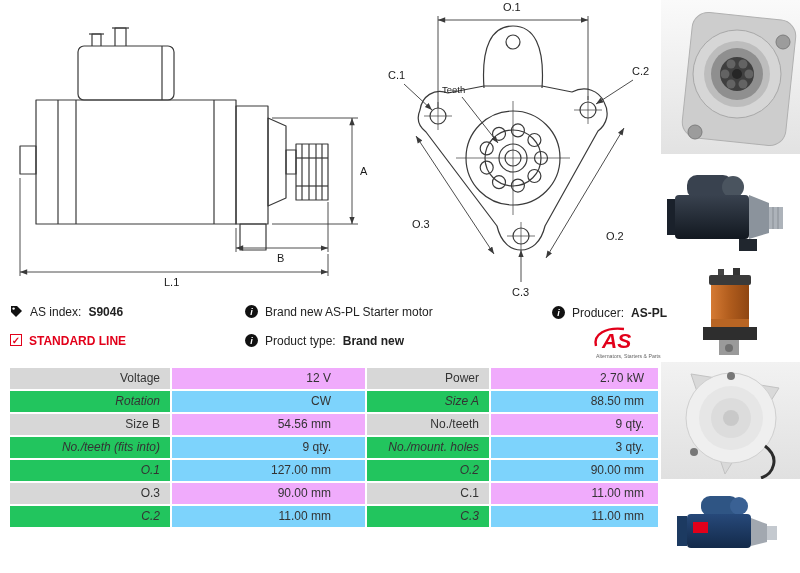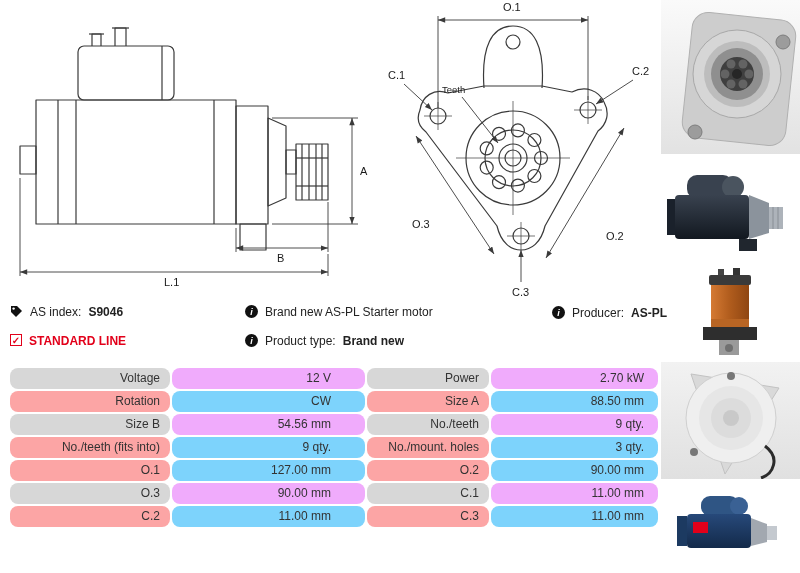--- a/index.html
+++ b/index.html
@@ -37,23 +37,23 @@
                 display:inline-flex; align-items:center; justify-content:center;
                 font-size:10px; font-weight:bold; color:var(--accent); flex:0 0 12px; }
   .check-icon::after { content:"\2713"; }
   .tag-icon { display:inline-flex; flex:0 0 13px; }
 
   .logo-red { fill:var(--accent); }
 
   
   .spec-table { position:absolute; left:8px; top:366px; width:652px; table-layout:fixed;
                 border-collapse:separate; border-spacing:2px; font-size:12px; color:#333; }
-  .spec-table td { padding:3px 10px; text-align:right; vertical-align:middle; line-height:1.25;border-radius:8px; }
+  .spec-table td { padding:3px 10px; text-align:right; vertical-align:middle; line-height:1.25; }
   td.lbl { background:#d7d7d7; }
-  tr.even td.lbl { background:#fca5a5; }
+  tr.even td.lbl { background:#22c55e;font-style:italic; }
   tr.odd  td.val { background:#f0abfc; }
   tr.even td.val { background:#7dd3fc; }
   td.v1 { padding-right:34px; }
   td.v2 { padding-right:14px; }
 </style>
 </head>
 <body>
 
 <div class="page">
 
@@ -305,20 +305,27 @@
     <span class="info-icon"></span>
     <span>Brand new AS-PL Starter motor</span>
   </div>
 
   <div class="info-item i-producer">
     <span class="info-icon"></span>
     <span>Producer:</span>
     <b>AS-PL</b>
   </div>
 
+  <div class="info-item i-logo">
+    <svg width="72" height="36" viewBox="0 0 72 36">
+      <path d="M6,20 C3,8 16,1 34,3" stroke="#e2001a" stroke-width="2.4" fill="none"></path>
+      <text x="12" y="22" font-size="21" font-weight="bold" font-style="italic" class="logo-red">AS</text>
+      <text x="6" y="32" font-size="5.2" fill="#666">Alternators, Starters &amp; Parts</text>
+    </svg>
+  </div>
 
   <table class="spec-table">
     <colgroup>
       <col style="width:160px">
         <col style="width:193px">
         <col style="width:122px">
         <col style="width:167px">
     </colgroup>
     <tbody>
         <tr class="odd">

